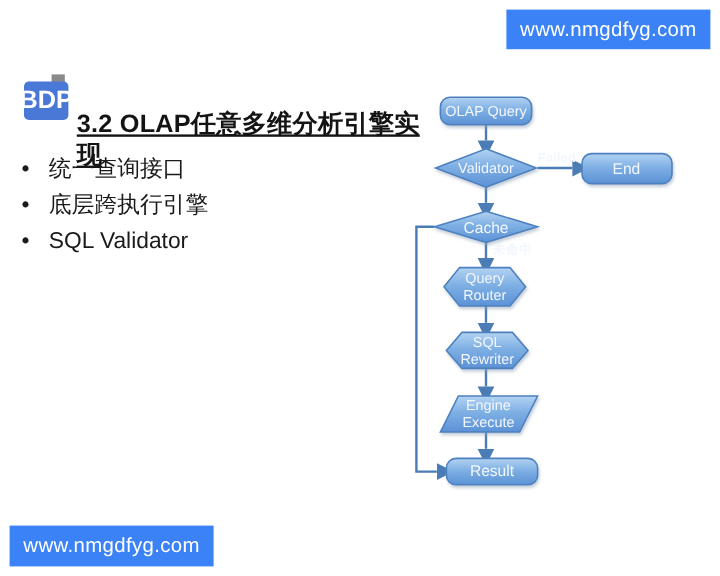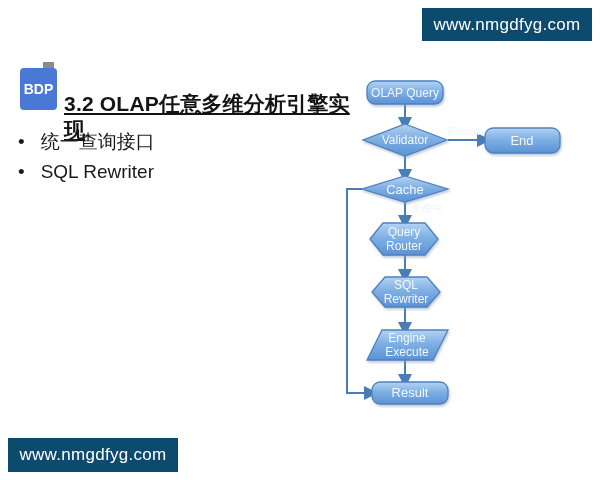--- a/index.html
+++ b/index.html
@@ -1,34 +1,34 @@
 <!DOCTYPE html>
 <html><head>
 <meta charset="utf-8">
 <style>
   html,body { margin:0; padding:0; background:#fff; }
   .slide {
     position:relative; width:600px; height:480px; background:#ffffff;
     font-family:"Liberation Sans", sans-serif; overflow:hidden;
   }
   .banner {
-    position:absolute; background:#0c4a6e; color:#ffffff;
+    position:absolute; background:#3b82f6; color:#ffffff;
     font-size:17px; display:flex; align-items:center; justify-content:center;
     letter-spacing:0.3px;
   }
   .banner-top    { left:422px; top:8px;   width:170px; height:33px; }
   .banner-bottom { left:8px;   top:438px; width:170px; height:34px; }
   .logo-notch {
     position:absolute; left:43px; top:62px; width:11px; height:8px;
     background:#8a8a8a;
   }
   .logo {
-    position:absolute; left:20px; top:68px; width:37px; height:42px;
+    position:absolute; left:20px; top:68px; width:37px; height:32px;
     background:#4a78d6; border-radius:4px; color:#ffffff;
-    font-weight:bold; font-size:14px;
+    font-weight:bold; font-size:21px;
     display:flex; align-items:center; justify-content:center;
   }
   .title {
     position:absolute; left:64px; top:77px; width:300px;
     font-size:21px; font-weight:bold; color:#141414; line-height:26px;
     letter-spacing:0.2px;
     text-decoration:underline;
   }
   .bullets {
     position:absolute; left:18px; top:127px; margin:0; padding:0;
@@ -60,21 +60,24 @@
     <span>BDP</span>
   </div>
 
   <h1 class="title">3.2 OLAP任意多维分析引擎实现</h1>
 
   <ul class="bullets">
     <li>
         <span>统一查询接口</span>
       </li>
     <li>
-        <span>SQL Rewriter</span>
+        <span>底层跨执行引擎</span>
+      </li>
+    <li>
+        <span>SQL Validator</span>
       </li>
   </ul>
 
   <svg class="flowchart" width="265" height="355" viewBox="0 0 265 355">
     <defs>
       <linearGradient id="nodeGrad" x1="0" y1="0" x2="0" y2="1">
         <stop offset="0%" stop-color="#b3d3f2"></stop>
         <stop offset="45%" stop-color="#7fb0e4"></stop>
         <stop offset="100%" stop-color="#5b92d6"></stop>
       </linearGradient>

